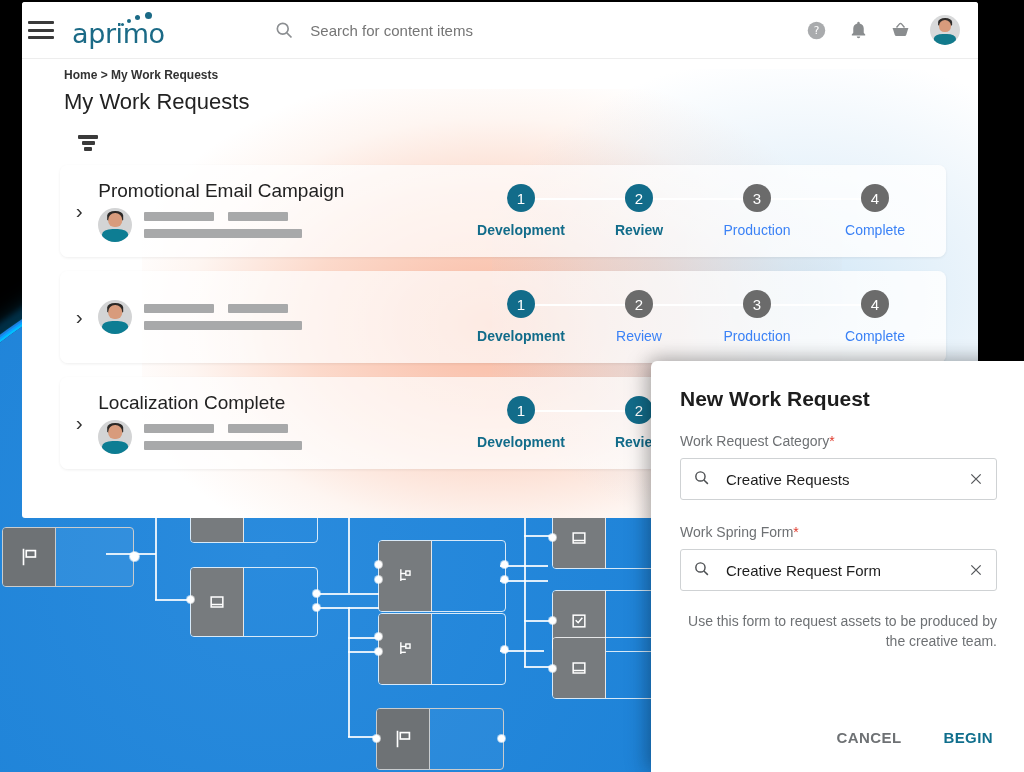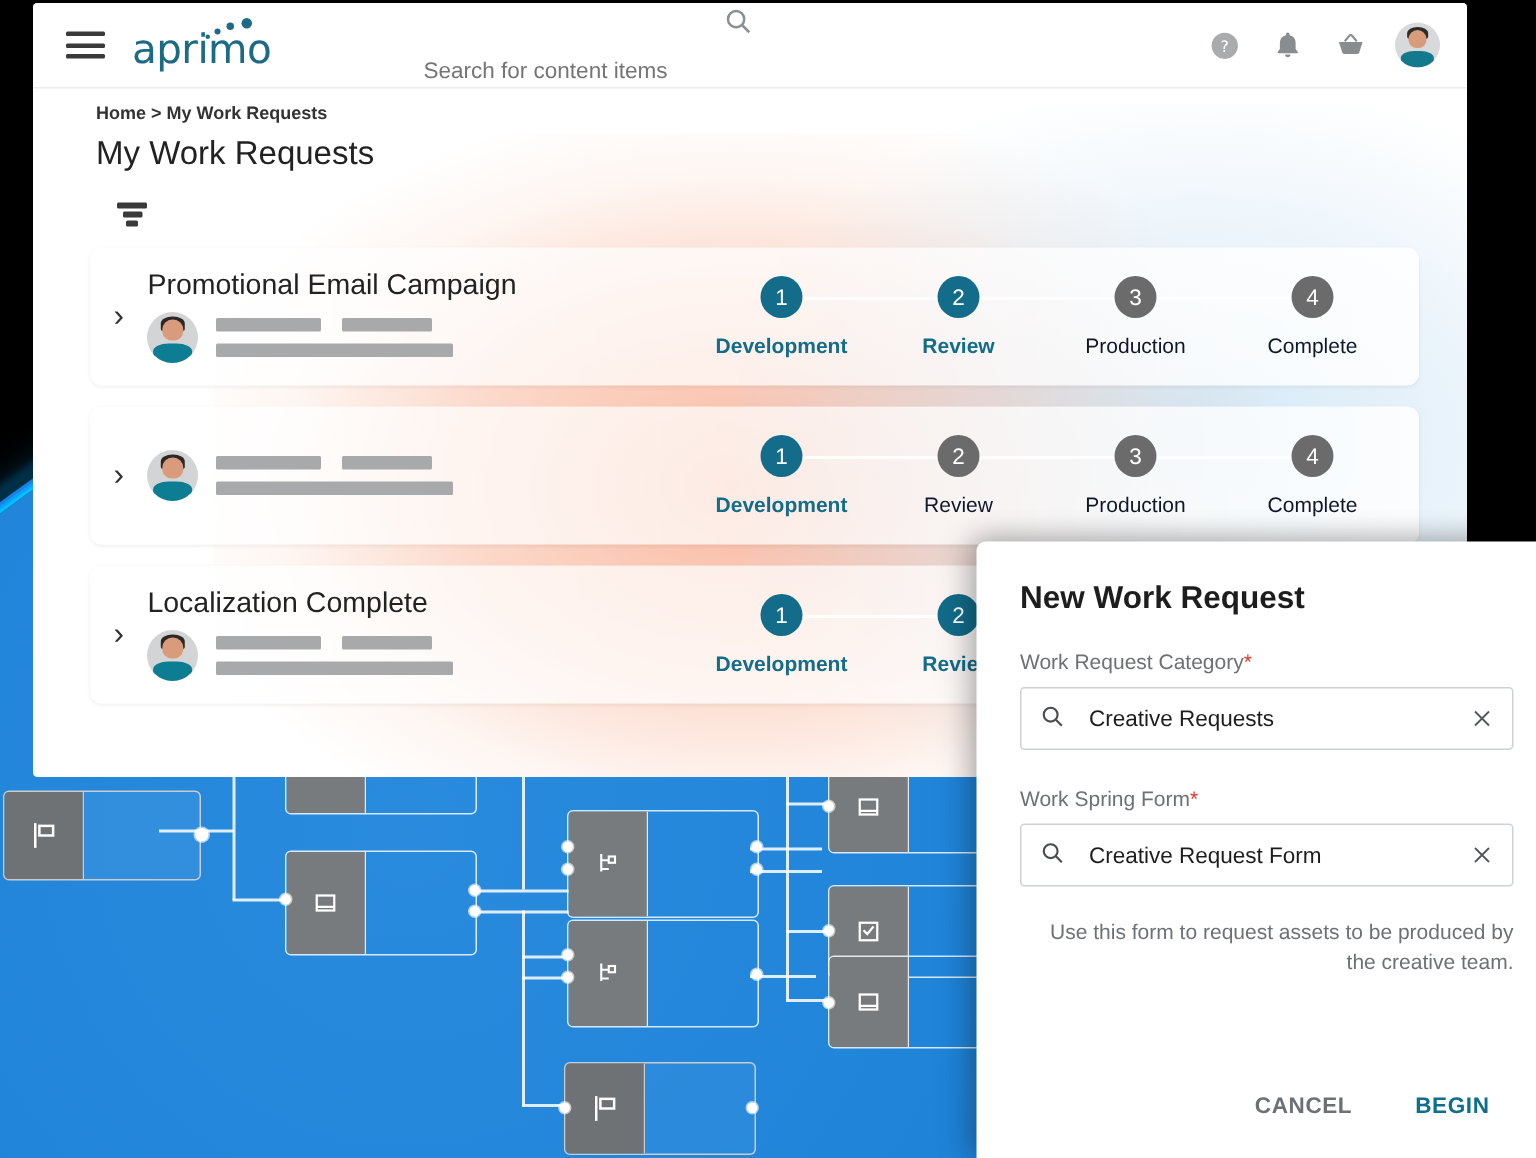--- a/index.html
+++ b/index.html
@@ -31,31 +31,31 @@
        box-shadow:0 0 0 1px rgba(255,255,255,.6);}
   .dot.sm{width:7px;height:7px;}
   .wire{position:absolute;background:rgba(255,255,255,.85);}
   .wire.v{width:1.6px;}
   .wire.h{height:1.6px;}
   .wire.dim{background:rgba(255,255,255,.42);}
 
   
   .app{position:absolute;left:22px;top:2px;width:956px;height:516px;background:#fff;
        border-radius:3px;overflow:hidden;}
-  .appbar{height:56px;display:flex;align-items:center;padding:0 18px 0 22px;background:#fff;
+  .appbar{height:56px;display:flex;align-items:center;padding:0 18px 0 6px;background:#fff;
           box-shadow:0 1px 0 rgba(0,0,0,.07);position:relative;z-index:3;}
   .hamburger{width:26px;height:18px;display:flex;flex-direction:column;justify-content:space-between;cursor:pointer;}
   .hamburger i{display:block;height:3px;background:#3a3a3a;border-radius:1px;}
   .logo{margin-left:18px;position:relative;height:34px;display:flex;align-items:flex-end;}
   .logo .word{font-size:27px;color:#1b6a86;letter-spacing:-.4px;line-height:1;font-family:"DejaVu Sans",sans-serif;font-weight:400;}
   .logo .dots{position:absolute;right:2px;top:-1px;width:42px;height:16px;}
   .logo .dots i{position:absolute;border-radius:50%;background:#1b6a86;display:block;}
 
   .searchwrap{flex:1;display:flex;align-items:center;justify-content:center;}
-  .searchbox{display:flex;align-items:center;gap:14px;width:420px;flex-direction:column;}
+  .searchbox{display:flex;align-items:center;gap:14px;width:420px;}
   .sicon{width:20px;height:20px;flex:0 0 20px;}
   .sinput{border:none;outline:none;font-size:15px;color:#8c8f92;font-family:"Liberation Sans",sans-serif;
           background:transparent;width:100%;}
   .appbar-right{display:flex;align-items:center;gap:18px;}
   .hicon{width:24px;height:24px;display:flex;align-items:center;justify-content:center;cursor:pointer;}
   .avatar{width:30px;height:30px;border-radius:50%;overflow:hidden;background:#d8d9da;position:relative;cursor:pointer;}
   .avatar .head{position:absolute;left:50%;top:16%;width:40%;height:40%;transform:translateX(-50%);
        border-radius:50% 50% 45% 45%;background:#d89b7c;}
   .avatar .hair{position:absolute;left:50%;top:11%;width:46%;height:26%;transform:translateX(-50%);
        border-radius:50% 50% 20% 20%;background:#2e2b29;}
@@ -101,29 +101,29 @@
        border-radius:40% 40% 0 0;background:#0d7d93;}
   .bars{display:flex;flex-direction:column;gap:8px;}
   .barline{display:flex;gap:14px;}
   .bar{height:9px;background:#a8a9aa;border-radius:1px;}
 
   .steps{display:flex;align-items:flex-start;margin-left:auto;padding-right:12px;}
   .step{width:118px;display:flex;flex-direction:column;align-items:center;position:relative;}
   .scircle{width:28px;height:28px;border-radius:50%;display:flex;align-items:center;justify-content:center;
        color:#fff;font-size:15px;z-index:2;background:#6b6b6b;}
   .step.on .scircle{background:#126c8a;}
-  .slabel{margin-top:10px;font-size:14px;color:#0f172a;white-space:nowrap;}
+  .slabel{margin-top:10px;font-size:14px;color:#3b82f6;white-space:nowrap;}
   .step.on .slabel{color:#126c8a;font-weight:bold;}
   .step .conn{position:absolute;top:13.5px;left:50%;width:100%;height:2px;background:rgba(255,255,255,.95);z-index:1;}
   .step:last-child .conn{display:none;}
 
   
   .dialog{position:absolute;left:651px;top:361px;width:373px;height:411px;background:#fff;
           border-radius:6px 0 0 0;box-shadow:0 -2px 18px rgba(0,0,0,.22),-6px 0 22px rgba(0,0,0,.18);
-          padding:26px 15px 0 29px;box-sizing:border-box;z-index:40;}
+          padding:26px 27px 0 29px;box-sizing:border-box;z-index:40;}
   .dtitle{font-size:21px;font-weight:bold;color:#1d1d1d;margin-bottom:22px;}
   .flabel{font-size:14px;color:#6e7174;margin-bottom:9px;}
   .flabel .req{color:#e0392b;}
   .field{display:flex;align-items:center;height:40px;border:1px solid #cfd2d4;border-radius:3px;
          padding:0 12px;gap:11px;background:#fff;}
   .field .txt{flex:1;font-size:15px;color:#1d1d1d;border:none;outline:none;background:transparent;
          font-family:"Liberation Sans",sans-serif;}
   .clear{width:16px;height:16px;cursor:pointer;}
   .gap{height:24px;}
   .helptext{margin-top:20px;font-size:14px;color:#6e7174;line-height:1.45;text-align:right;}

